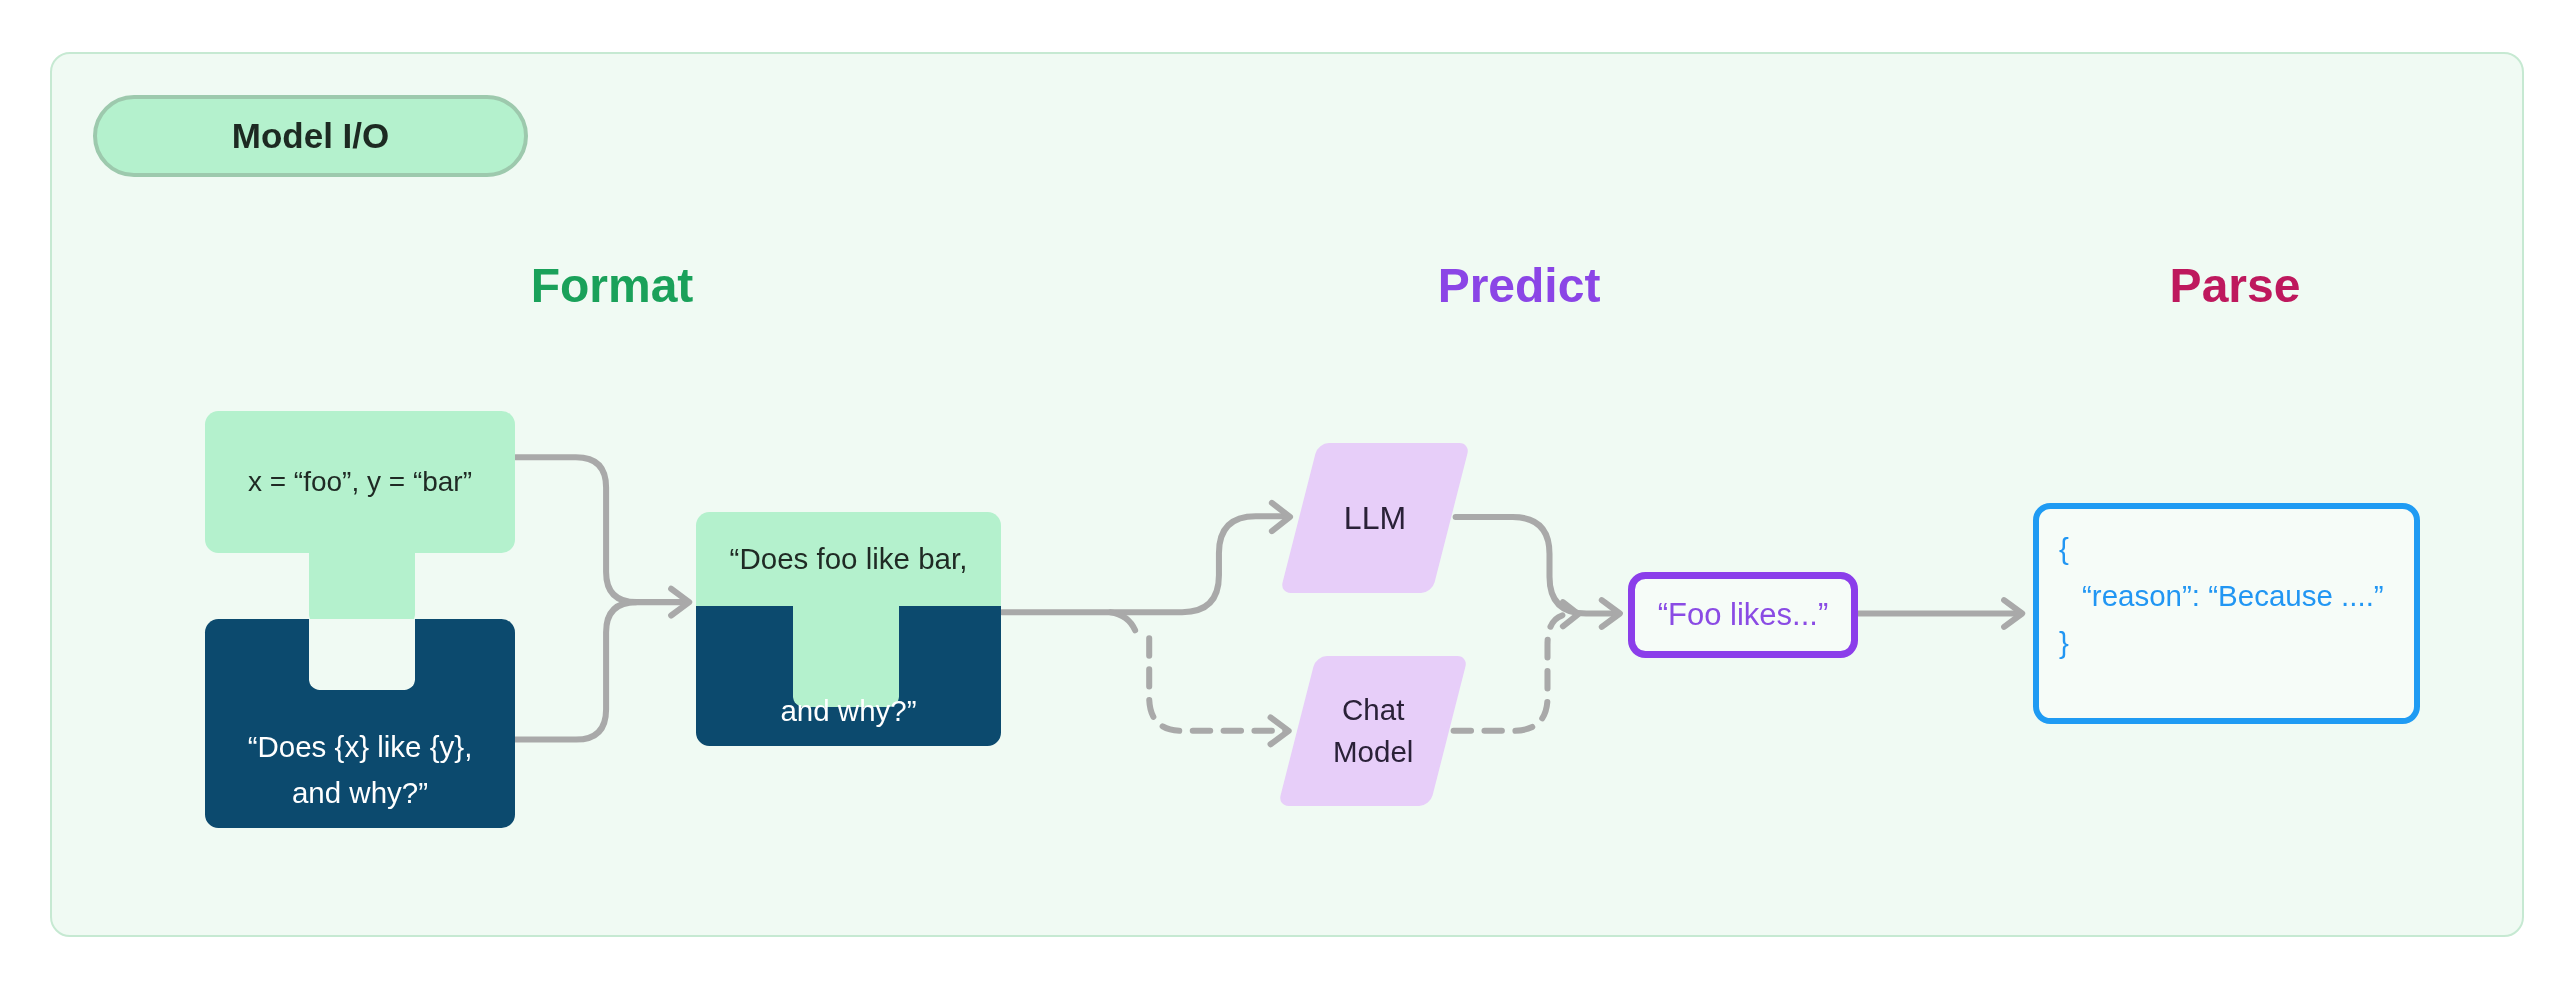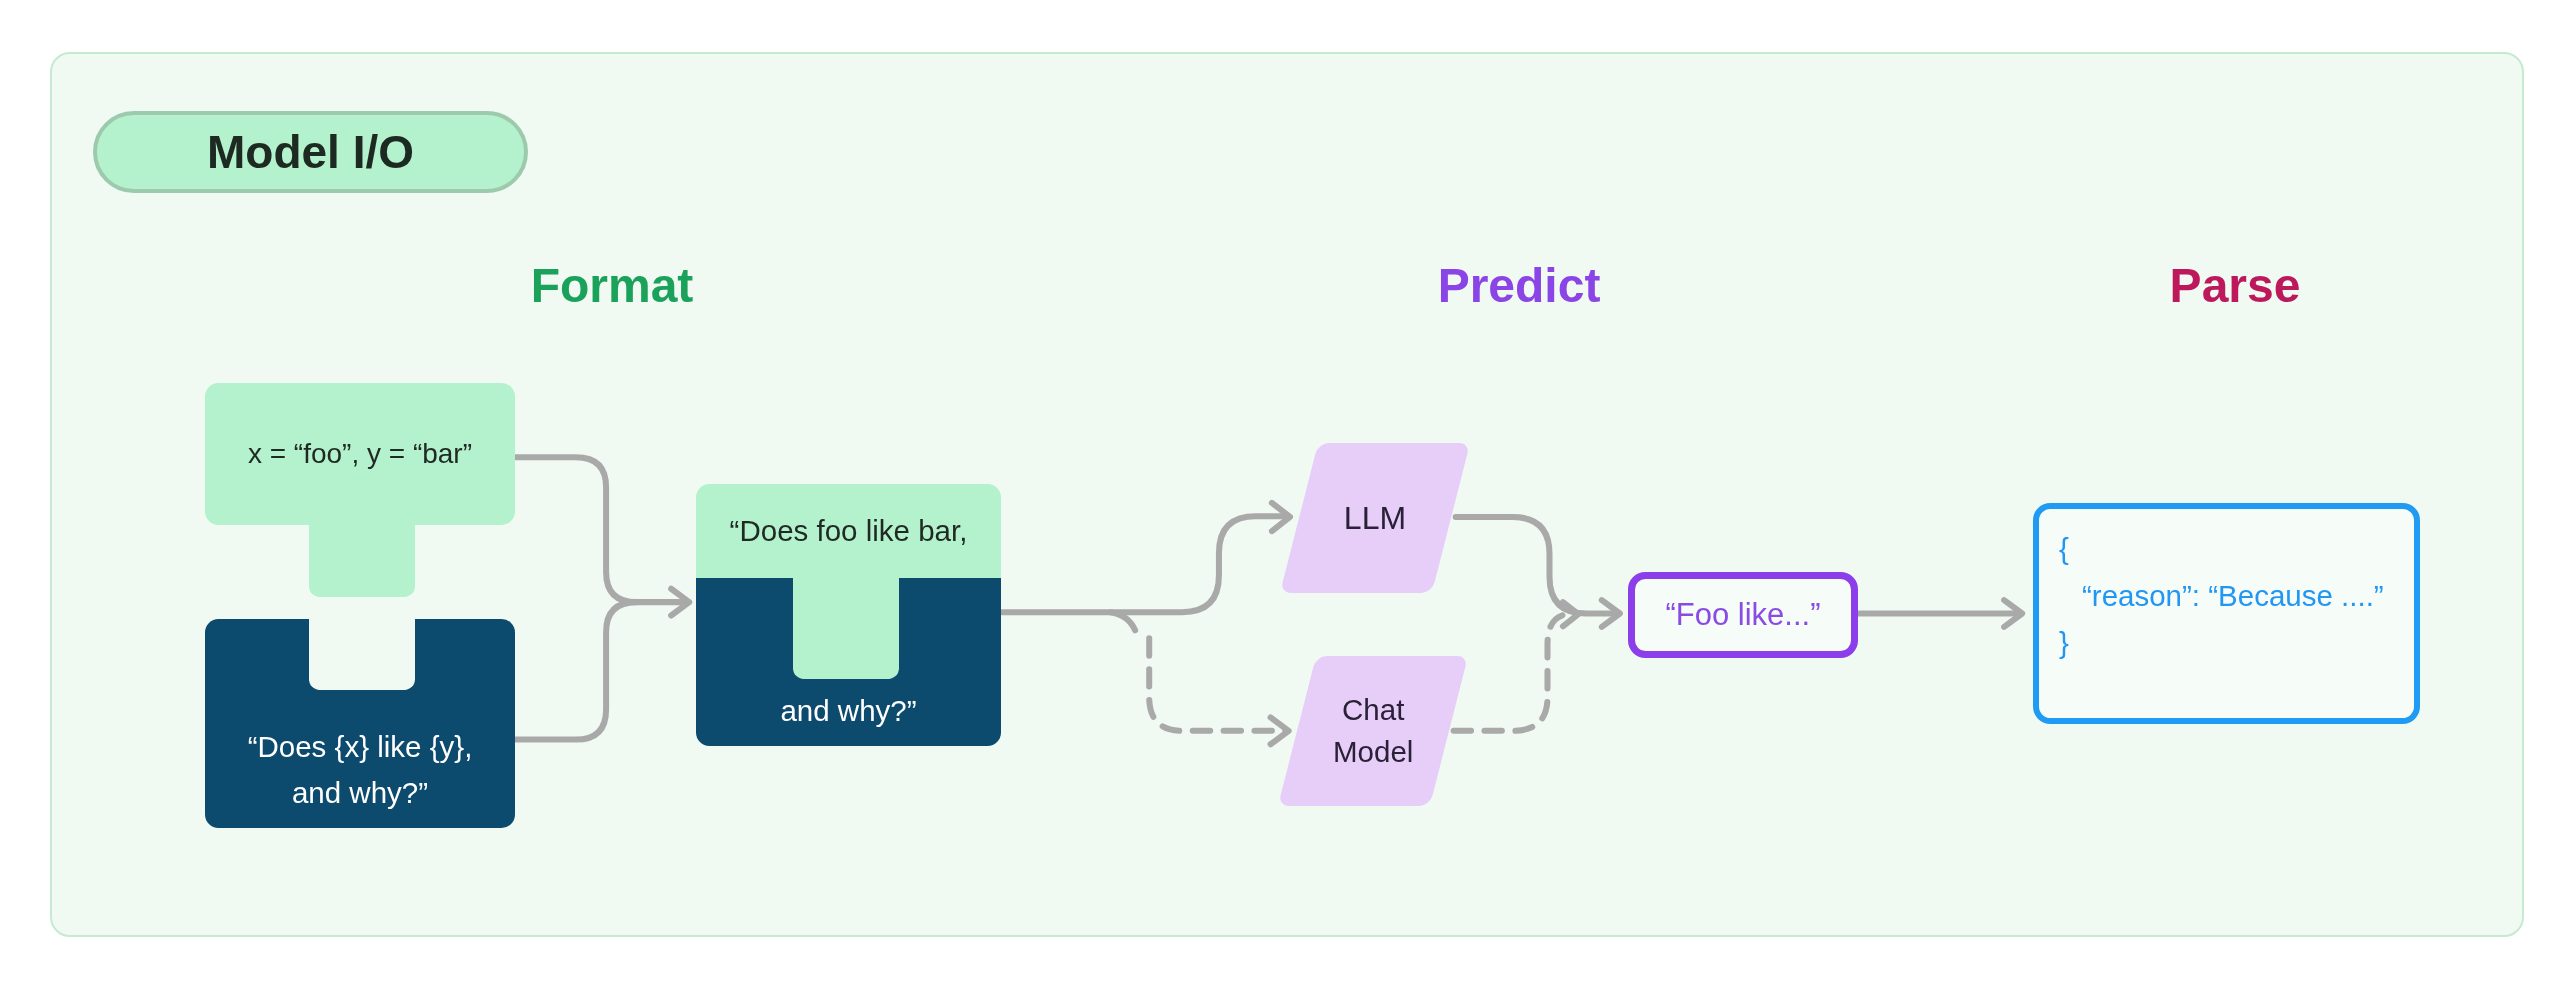--- a/index.html
+++ b/index.html
@@ -3,28 +3,28 @@
 <meta charset="utf-8">
 <style>
   html,body{margin:0;padding:0;background:#ffffff;}
   .stage{position:relative;width:2576px;height:989px;background:#ffffff;overflow:hidden;
          font-family:"Liberation Sans", sans-serif;}
   .panel{position:absolute;left:50px;top:52px;width:2474px;height:885px;background:#f0faf3;
          border:2px solid #c6e9d2;border-radius:20px;box-sizing:border-box;}
   .pill{position:absolute;left:93px;top:95px;width:435px;height:82px;background:#b4f1cd;
         border:4px solid #9dc9ad;border-radius:42px;box-sizing:border-box;
         display:flex;align-items:center;justify-content:center;
-        font-size:46px;font-weight:bold;color:#1d2a22;margin-top:16px;}
+        font-size:35px;font-weight:bold;color:#1d2a22;}
   .hdr{position:absolute;top:258px;transform:translateX(-50%);font-size:48px;font-weight:bold;white-space:nowrap;}
   .hdr-format{left:612px;color:#1aa15a;}
   .hdr-predict{left:1519px;color:#8b45e6;}
   .hdr-parse{left:2223px;color:#be185d;margin-left:12px;}
 
   .abs{position:absolute;}
-  .lgreen{background:#b4f1cd;}
+  .lgreen{background:#b4f1cd;margin-top:28px;}
   .dgreen{background:#0c4a6e;}
 
   
   .pieceA-main{left:205px;top:383px;width:310px;height:142px;border-radius:13.4px;
                display:flex;align-items:center;justify-content:center;
                font-size:28px;color:#1f2a24;}
   .pieceA-tab{left:309px;top:525px;width:106px;height:72px;border-radius:0 0 10.7px 10.7px;}
   .pieceB{left:205px;top:619px;width:310px;height:209px;border-radius:13.4px;}
   .pieceB-notch{left:104px;top:0px;width:106px;height:71px;background:#f0faf3;border-radius:0 0 10.7px 10.7px;}
   .pieceB-text{left:0;top:105px;width:100%;text-align:center;color:#ffffff;font-size:29.5px;line-height:46px;}
@@ -128,21 +128,21 @@
   </div>
 
   <div class="abs para chat">
     <div class="para-inner">
       <div>Chat</div>
       <div>Model</div>
     </div>
   </div>
 
   <div class="abs foo-box">
-    <span>“Foo like...”</span>
+    <span>“Foo likes...”</span>
   </div>
 
   <div class="abs json-box">
     <div class="json-line">{</div>
     <div class="json-line indent">“reason”: “Because ....”</div>
     <div class="json-line">}</div>
   </div>
 </div>
 
 

